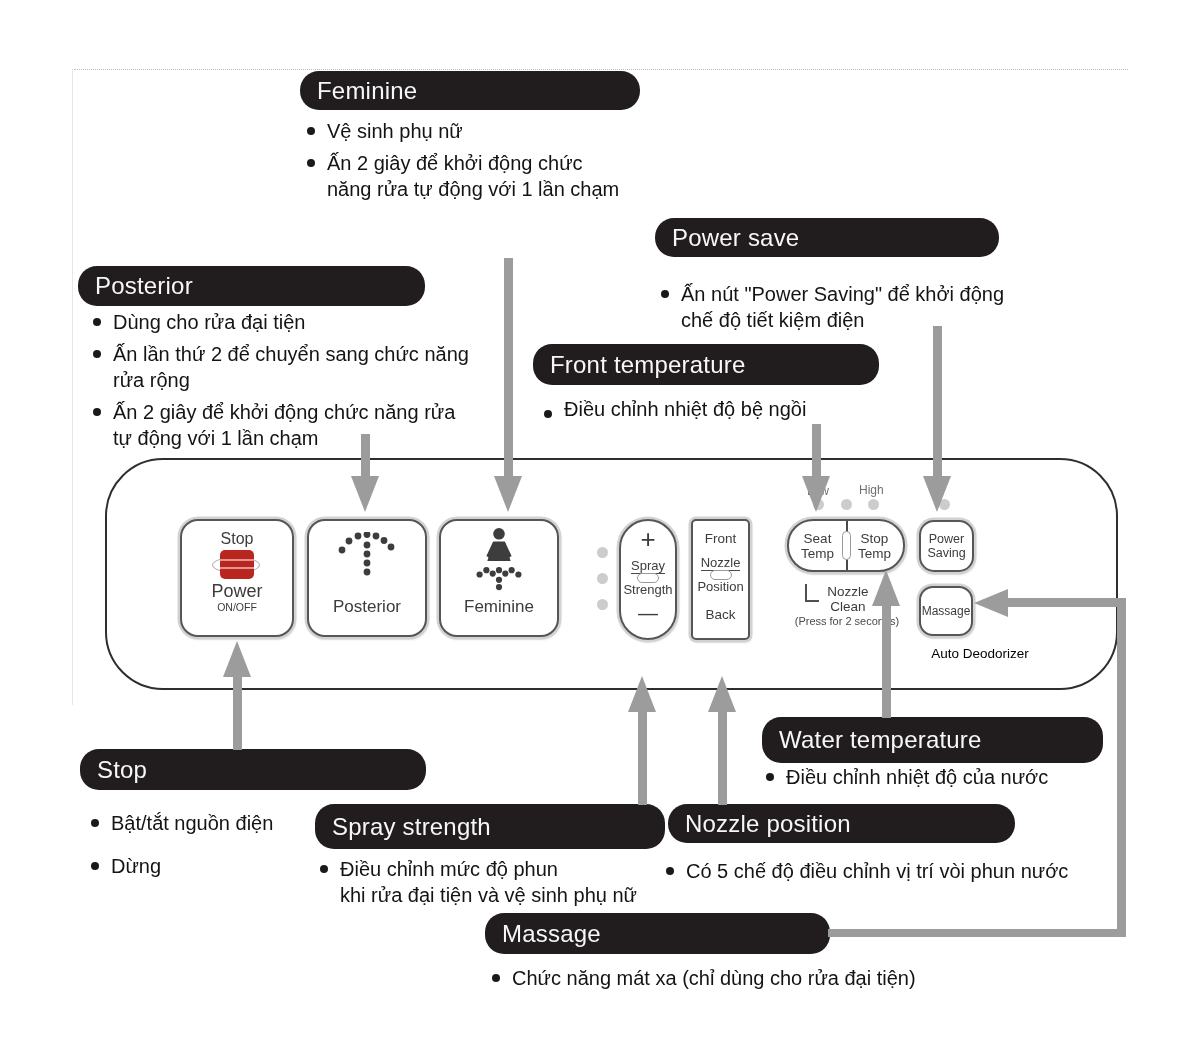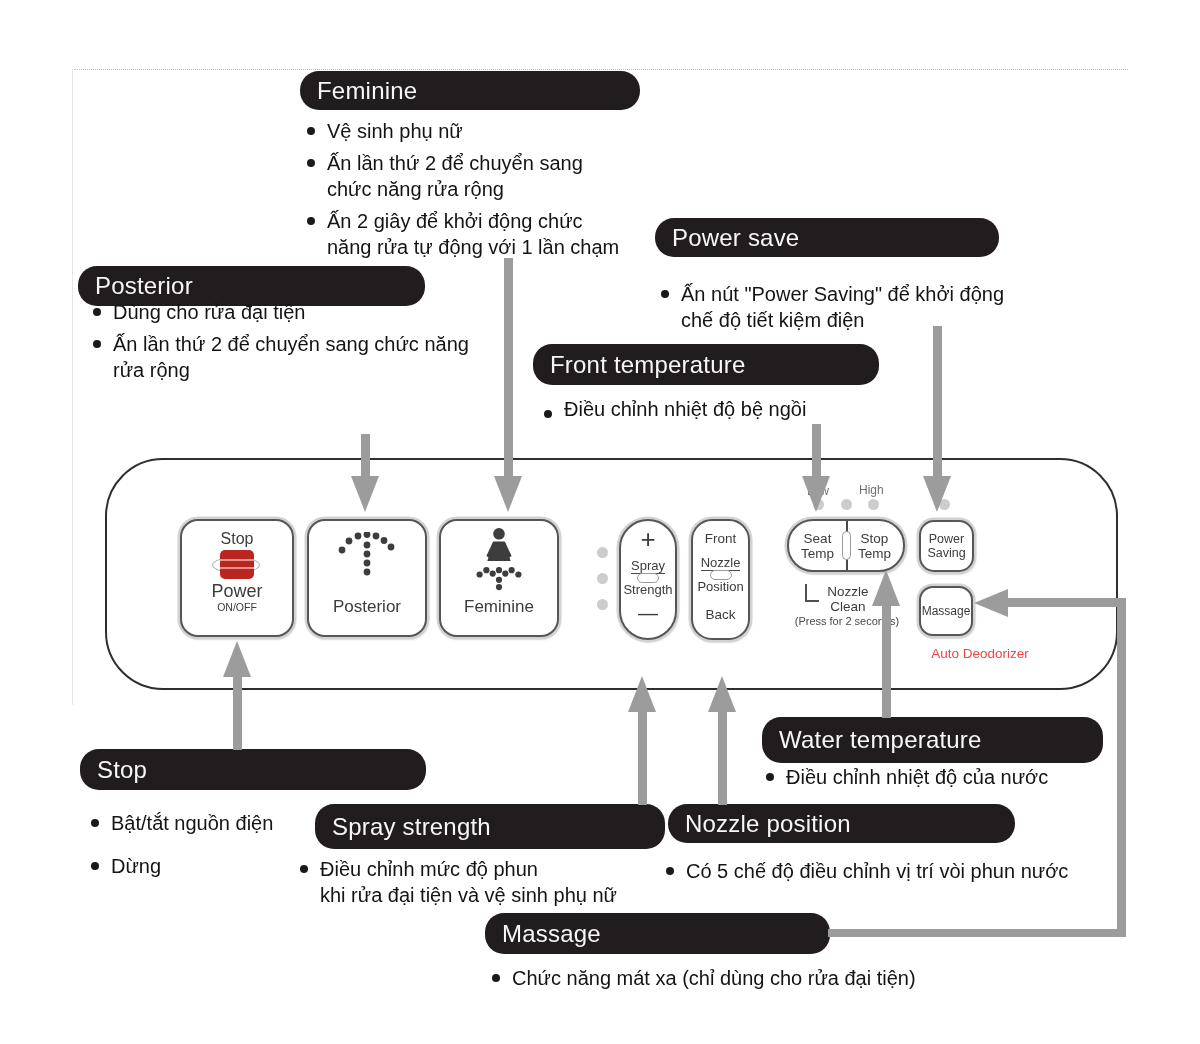--- a/index.html
+++ b/index.html
@@ -77,40 +77,40 @@
 <div class="abs pill" style="left:668px;top:804px;width:347px;height:39px">Nozzle position</div>
 <div class="abs pill" style="left:485px;top:913px;width:345px;height:41px">Massage</div>
 
 <div class="abs bullets" style="left:307px;top:118px">
   <div class="b-row">
       <span class="b-dot"></span>
       <span class="pre">Vệ sinh phụ nữ</span>
     </div>
   <div class="b-row">
       <span class="b-dot"></span>
-      <span class="pre">Ấn lần thứ 2 để chuyển sang
-chức năng rửa rộng</span>
-    </div>
-  <div class="b-row">
-      <span class="b-dot"></span>
       <span class="pre">Ấn 2 giây để khởi động chức
 năng rửa tự động với 1 lần chạm</span>
     </div>
 </div>
 
-<div class="abs bullets" style="left:93px;top:299px">
+<div class="abs bullets" style="left:93px;top:309px">
   <div class="b-row">
       <span class="b-dot"></span>
       <span class="pre">Dùng cho rửa đại tiện</span>
     </div>
   <div class="b-row">
       <span class="b-dot"></span>
       <span class="pre">Ấn lần thứ 2 để chuyển sang chức năng
 rửa rộng</span>
     </div>
+  <div class="b-row">
+      <span class="b-dot"></span>
+      <span class="pre">Ấn 2 giây để khởi động chức năng rửa
+tự động với 1 lần chạm</span>
+    </div>
 </div>
 
 <div class="abs bullets" style="left:661px;top:281px">
   <div class="b-row">
       <span class="b-dot"></span>
       <span class="pre">Ấn nút "Power Saving" để khởi động
 chế độ tiết kiệm điện</span>
     </div>
 </div>
 
@@ -132,21 +132,21 @@
   <div class="b-row">
       <span class="b-dot"></span>
       <span class="pre">Bật/tắt nguồn điện</span>
     </div>
   <div class="b-row" style="margin-top:17px">
       <span class="b-dot"></span>
       <span class="pre">Dừng</span>
     </div>
 </div>
 
-<div class="abs bullets" style="left:300px;top:856px">
+<div class="abs bullets" style="left:320px;top:856px">
   <div class="b-row">
       <span class="b-dot"></span>
       <span class="pre">Điều chỉnh mức độ phun
 khi rửa đại tiện và vệ sinh phụ nữ</span>
     </div>
 </div>
 
 <div class="abs bullets" style="left:666px;top:858px">
   <div class="b-row">
       <span class="b-dot"></span>
@@ -218,21 +218,21 @@
   <div class="led" style="left:490px;top:139px"></div>
 
   <div class="pbtn" style="left:512px;top:59px;width:58px;height:121px;border-radius:29px;justify-content:flex-start">
     <div style="font-size:26px;font-weight:300;line-height:24px;margin-top:6px">+</div>
     <div class="uword" style="font-size:13px;margin-top:7px">Spray</div>
     <div class="oval"></div>
     <div style="font-size:13px">Strength</div>
     <div style="font-size:20px;line-height:18px;margin-top:7px">—</div>
   </div>
 
-  <div class="pbtn" style="left:584px;top:59px;width:59px;height:121px;border-radius:21px;justify-content:flex-start">
+  <div class="pbtn" style="left:584px;top:59px;width:59px;height:121px;border-radius:5px;justify-content:flex-start">
     <div style="font-size:13.5px;margin-top:10px">Front</div>
     <div class="uword" style="font-size:13px;margin-top:9px">Nozzle</div>
     <div class="oval"></div>
     <div style="font-size:13px">Position</div>
     <div style="font-size:13.5px;margin-top:13px">Back</div>
   </div>
 
   <div class="scale-lbl" style="left:700px;top:24px">Low</div>
   <div class="scale-lbl" style="left:752px;top:23px">High</div>
   <div class="led" style="left:706px;top:39px"></div>
@@ -257,21 +257,21 @@
   <div class="bracket-l" style="left:698px;top:124px"></div>
   <div class="bracket-r" style="left:770px;top:122px"></div>
   <div class="pre" style="position:absolute;left:712px;top:125px;width:58px;font-size:13.5px;line-height:14.5px;text-align:center;color:#3c3c3c">Nozzle
 Clean</div>
   <div style="position:absolute;left:682px;top:155px;width:116px;font-size:11px;text-align:center;color:#4a4a4a">(Press for 2 seconds)</div>
 
   <div class="pbtn" style="left:812px;top:126px;width:54px;height:50px;border-radius:14px;justify-content:center">
     <div style="font-size:12px">Massage</div>
   </div>
 
-  <div style="position:absolute;left:808px;top:186px;width:130px;font-size:13.5px;text-align:center;color:#ef4444">Auto Deodorizer</div>
+  <div style="position:absolute;left:808px;top:186px;width:130px;font-size:13.5px;text-align:center;color:#000000">Auto Deodorizer</div>
 </div>
 
 <div class="shaft" style="left:361px;top:434px;width:9px;height:48px"></div>
 <div class="head-down" style="left:351px;top:476px"></div>
 
 <div class="shaft" style="left:504px;top:258px;width:9px;height:224px"></div>
 <div class="head-down" style="left:494px;top:476px"></div>
 
 <div class="shaft" style="left:933px;top:326px;width:9px;height:156px"></div>
 <div class="head-down" style="left:923px;top:476px"></div>

